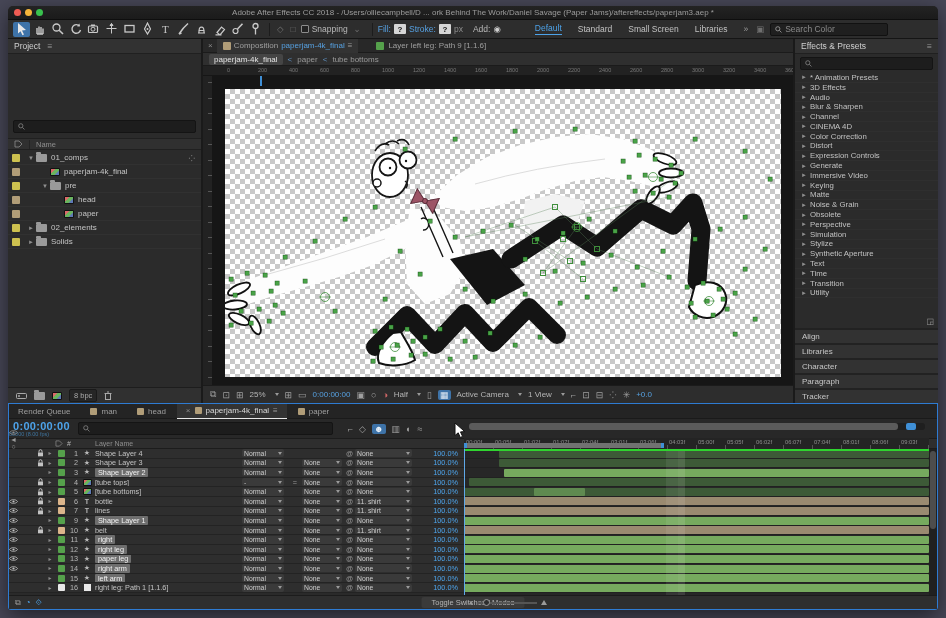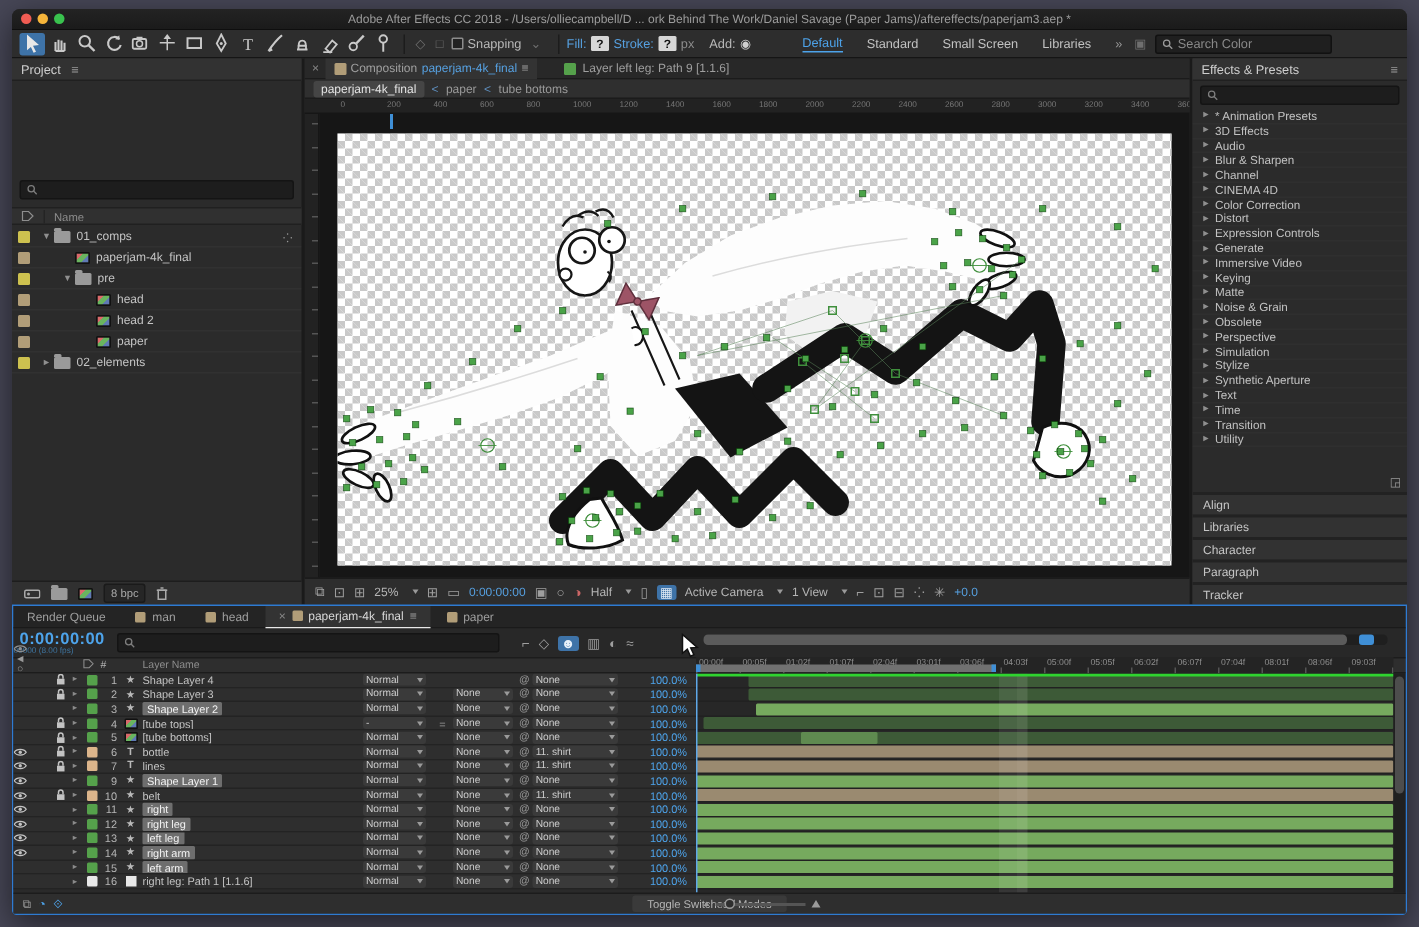--- a/index.html
+++ b/index.html
@@ -309,35 +309,35 @@
             <span style="width:34px;flex:0 0 auto;"></span>
             <span class="exp"></span>
             <span class="compicon"></span>
             <span>head</span>
           </div>
           <div class="prow">
             <span class="chip" style="background:#b19d78"></span>
             <span style="width:34px;flex:0 0 auto;"></span>
             <span class="exp"></span>
             <span class="compicon"></span>
-            <span>head 2</span>
-          </div>
-          <div class="prow">
-            <span class="chip" style="background:#b19d78"></span>
-            <span style="width:34px;flex:0 0 auto;"></span>
-            <span class="exp"></span>
-            <span class="compicon"></span>
             <span>paper</span>
           </div>
           <div class="prow">
             <span class="chip" style="background:#cdc14f"></span>
             <span style="width:6px;flex:0 0 auto;"></span>
             <span class="exp">►</span>
             <span class="fold"></span>
             <span>02_elements</span>
+          </div>
+          <div class="prow">
+            <span class="chip" style="background:#cdc14f"></span>
+            <span style="width:6px;flex:0 0 auto;"></span>
+            <span class="exp">►</span>
+            <span class="fold"></span>
+            <span>Solids</span>
           </div>
         </div>
       <div class="proj-foot">
         <svg width="11" height="8" viewBox="0 0 11 8">
             <rect x="0.5" y="1.5" width="10" height="5" rx="1" fill="none" stroke="#a9a9a9"></rect>
             <circle cx="3" cy="4" r="1" fill="#a9a9a9"></circle>
           </svg>
         <span class="fold" style="margin:0;"></span>
         <span class="compicon" style="margin:0;"></span>
         <span class="bpcbtn">8 bpc</span>
@@ -1388,21 +1388,21 @@
           </div>
           <div class="cell c-arr">►</div>
           <div class="cell c-chip">
             <span class="chip" style="background:#55a14b"></span>
           </div>
           <div class="cell c-num">13</div>
           <div class="cell c-ic">
             <span style="color:#b9b9b9;">★</span>
           </div>
           <div class="cell c-name">
-            <span class="nm sel">left leg</span>
+            <span class="nm sel">paper leg</span>
           </div>
           <div class="cell c-mode">
             <span class="dd">
               <span>Normal</span>
               <span class="caret" style="margin:0;"></span>
             </span>
           </div>
           <div class="cell c-t"></div>
           <div class="cell c-trk">
             <span class="dd">

